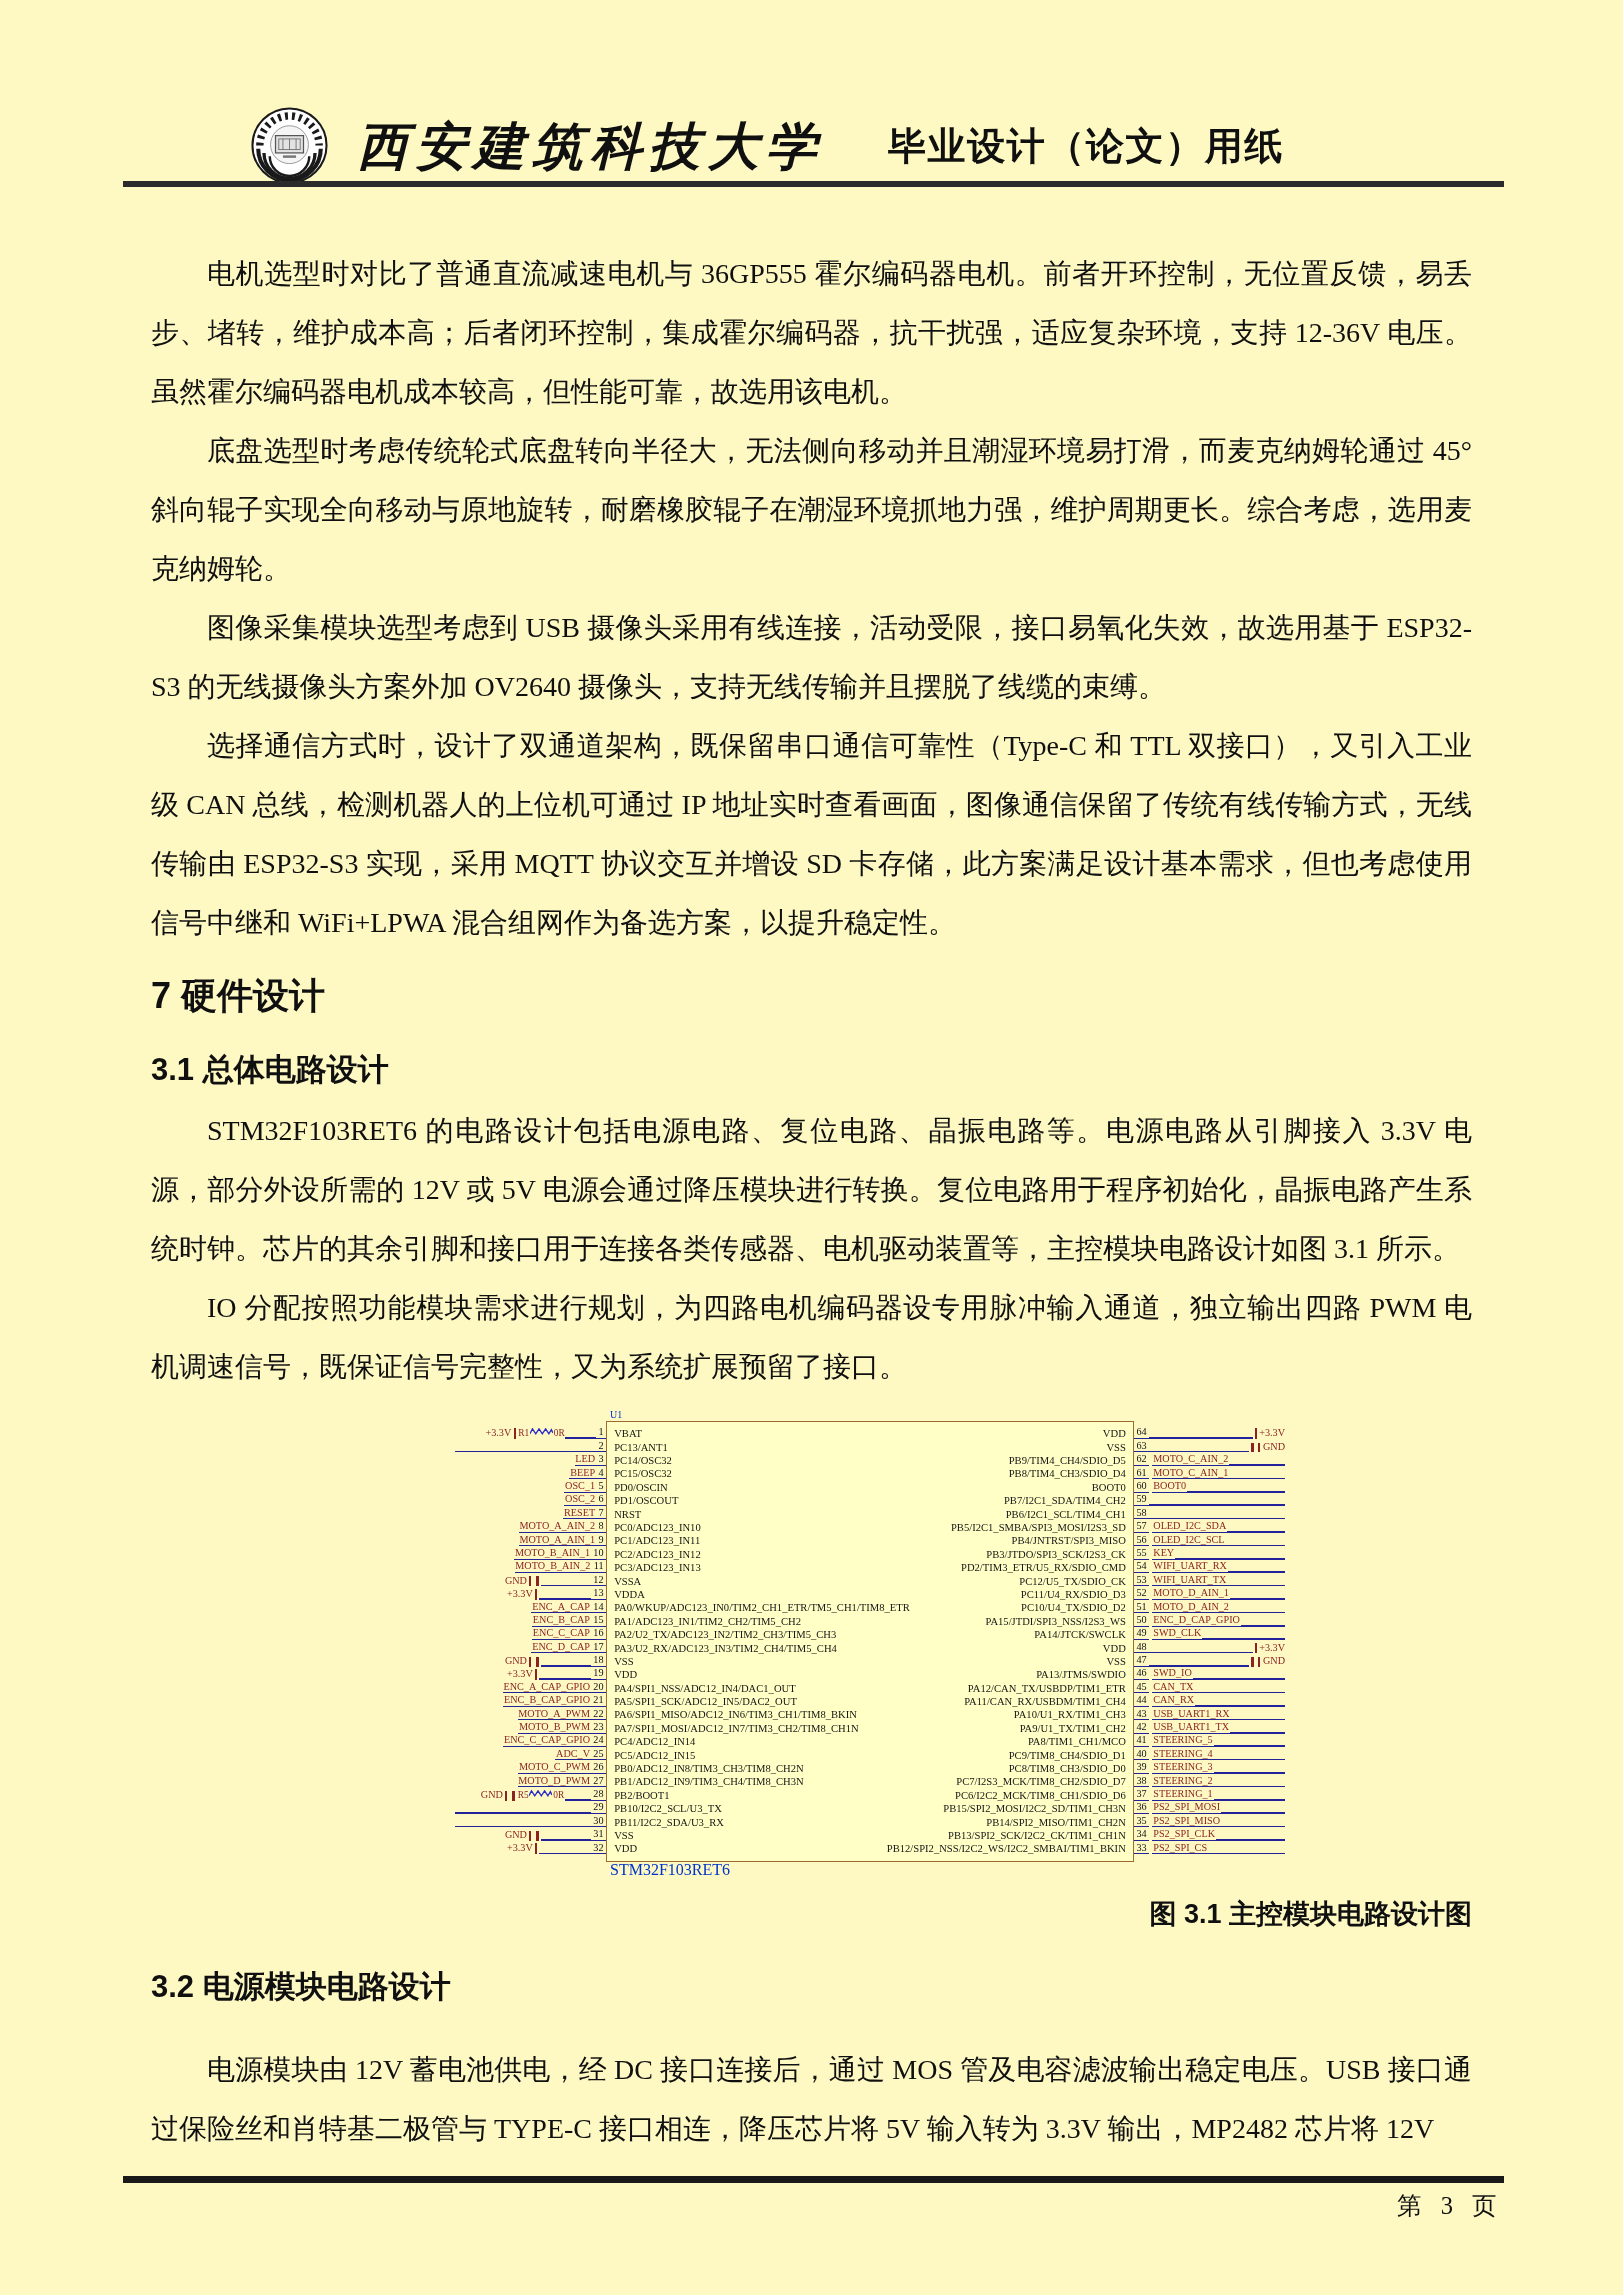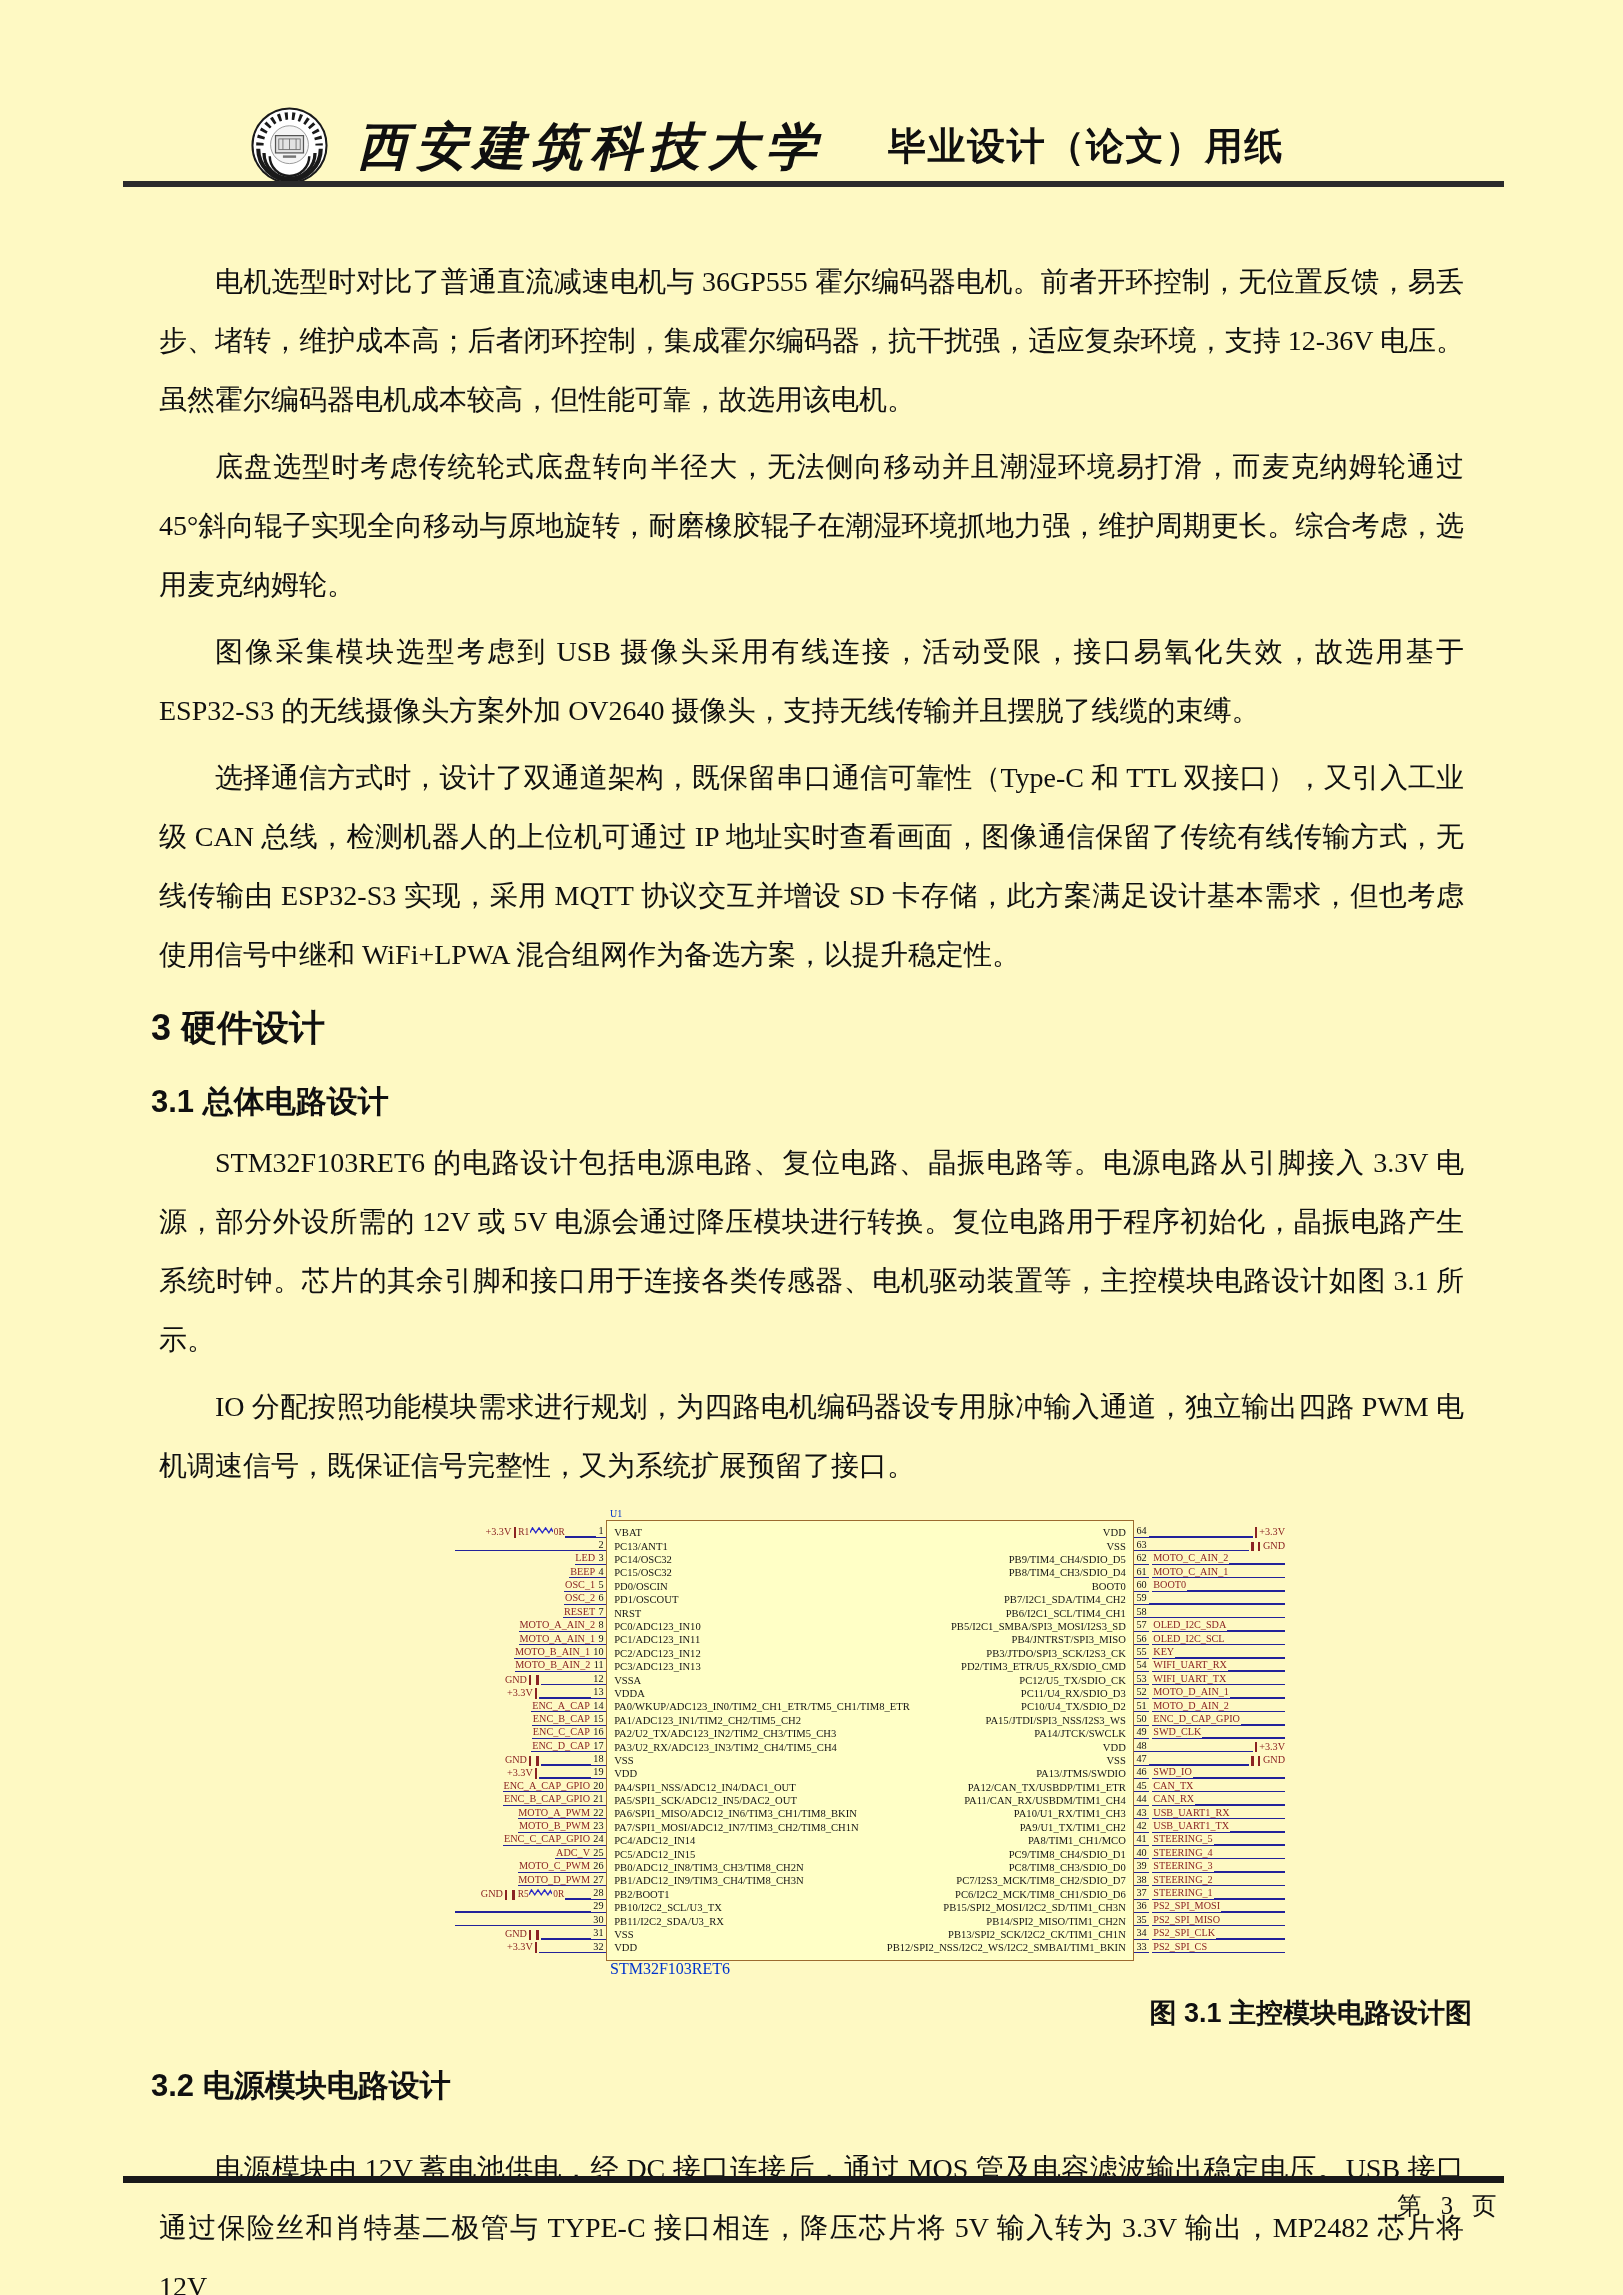--- a/index.html
+++ b/index.html
@@ -10,21 +10,21 @@
   .header{position:absolute;top:0;left:0;right:0;height:187px;}
   .hrule{position:absolute;top:181px;left:123px;right:119px;height:5.7px;background:#2b2b2b;}
   .logo{position:absolute;left:250px;top:106px;width:79px;height:79px;}
   .uniname{position:absolute;left:357px;top:113px;font-size:51px;font-weight:bold;font-style:italic;
            letter-spacing:7.4px;white-space:nowrap;font-family:"Liberation Serif",serif;}
   .doctitle{position:absolute;left:888px;top:121px;font-size:38px;font-weight:bold;letter-spacing:1.6px;
             font-family:"Liberation Sans",sans-serif;white-space:nowrap;}
 
   
   .content{position:absolute;top:244px;left:151px;width:1321px;}
-  .para{margin:8px;font-size:28px;line-height:59px;text-align:justify;text-indent:2em;}
+  .para{margin:0;font-size:28px;line-height:59px;text-align:justify;text-indent:2em;}
   .h-sec{font-family:"Liberation Sans",sans-serif;font-weight:bold;font-size:36px;line-height:1.25;
          margin:21px 0 11.5px 0;}
   .h-sub{font-family:"Liberation Sans",sans-serif;font-weight:bold;font-size:31px;line-height:1.25;
          margin:33px 0 11.5px 0;}
   .h-sub2{margin:36px 0 33px 0;}
 
   
   .fig{position:relative;width:830px;margin:11.5px 0 0 304px;font-family:"Liberation Serif",serif;}
   .u1lab{margin-left:155px;font-size:10px;line-height:13px;color:#0033cc;}
   .figbody{position:relative;padding:6.5px 0 6.5px 0;}
@@ -90,21 +90,21 @@
     <div class="doctitle">毕业设计（论文）用纸</div>
     <div class="hrule"></div>
   </div>
 
   <div class="content">
     <p class="para">电机选型时对比了普通直流减速电机与 36GP555 霍尔编码器电机。前者开环控制，无位置反馈，易丢步、堵转，维护成本高；后者闭环控制，集成霍尔编码器，抗干扰强，适应复杂环境，支持 12-36V 电压。虽然霍尔编码器电机成本较高，但性能可靠，故选用该电机。</p>
     <p class="para">底盘选型时考虑传统轮式底盘转向半径大，无法侧向移动并且潮湿环境易打滑，而麦克纳姆轮通过 45°斜向辊子实现全向移动与原地旋转，耐磨橡胶辊子在潮湿环境抓地力强，维护周期更长。综合考虑，选用麦克纳姆轮。</p>
     <p class="para">图像采集模块选型考虑到 USB 摄像头采用有线连接，活动受限，接口易氧化失效，故选用基于 ESP32-S3 的无线摄像头方案外加 OV2640 摄像头，支持无线传输并且摆脱了线缆的束缚。</p>
     <p class="para">选择通信方式时，设计了双通道架构，既保留串口通信可靠性（Type-C 和 TTL 双接口），又引入工业级 CAN 总线，检测机器人的上位机可通过 IP 地址实时查看画面，图像通信保留了传统有线传输方式，无线传输由 ESP32-S3 实现，采用 MQTT 协议交互并增设 SD 卡存储，此方案满足设计基本需求，但也考虑使用信号中继和 WiFi+LPWA 混合组网作为备选方案，以提升稳定性。</p>
 
-    <div class="h-sec">3 硬件设计</div>
+    <div class="h-sec">7 硬件设计</div>
     <div class="h-sub">3.1 总体电路设计</div>
 
     <p class="para">STM32F103RET6 的电路设计包括电源电路、复位电路、晶振电路等。电源电路从引脚接入 3.3V 电源，部分外设所需的 12V 或 5V 电源会通过降压模块进行转换。复位电路用于程序初始化，晶振电路产生系统时钟。芯片的其余引脚和接口用于连接各类传感器、电机驱动装置等，主控模块电路设计如图 3.1 所示。</p>
     <p class="para">IO 分配按照功能模块需求进行规划，为四路电机编码器设专用脉冲输入通道，独立输出四路 PWM 电机调速信号，既保证信号完整性，又为系统扩展预留了接口。</p>
 
     <div class="fig">
       <div class="u1lab">U1</div>
       <div class="figbody">
         <div class="chipbox"></div>
         <div>

